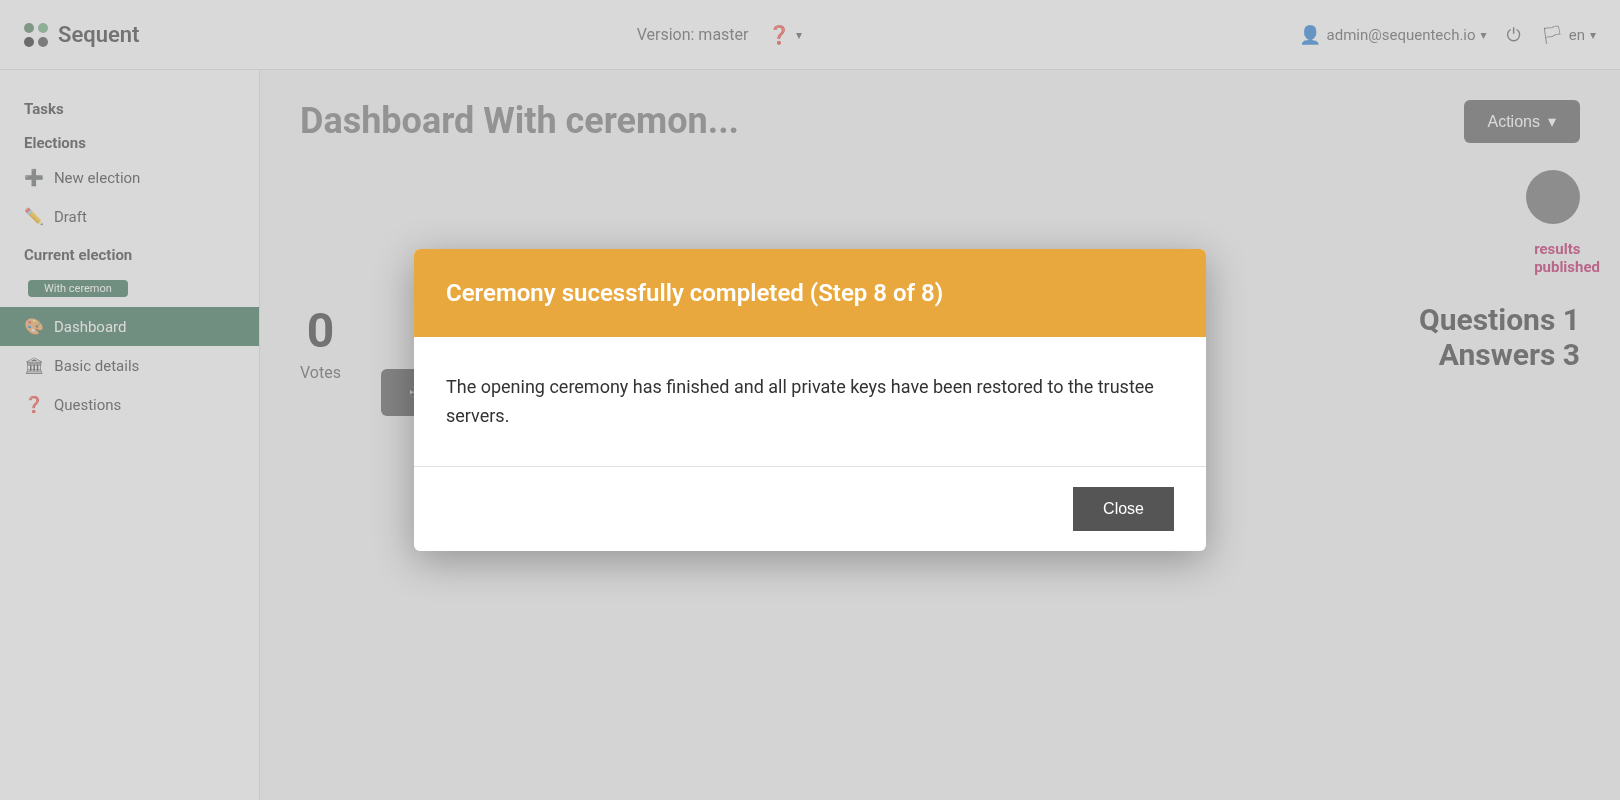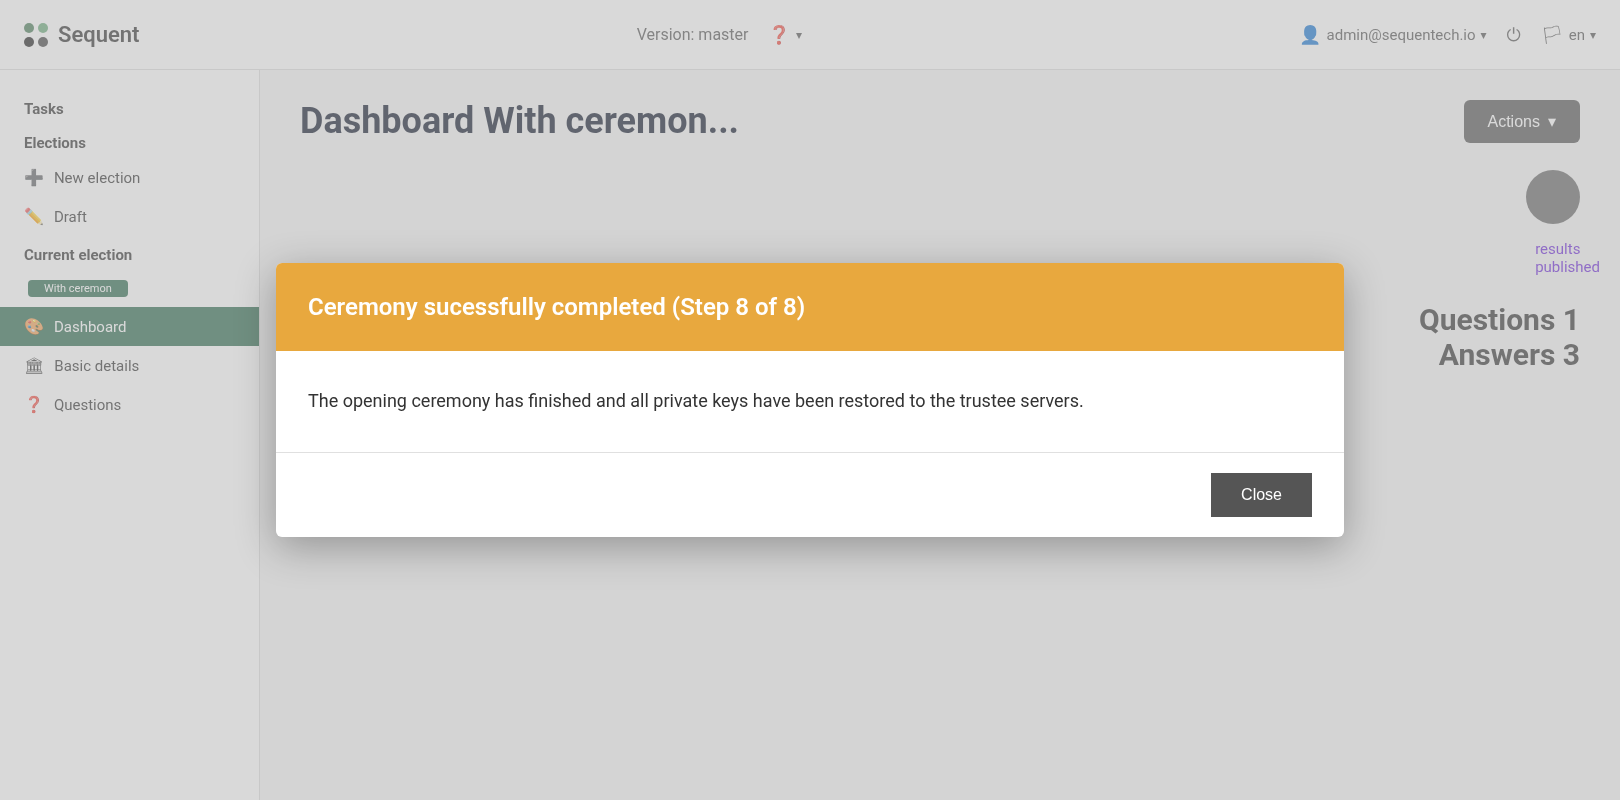--- a/index.html
+++ b/index.html
@@ -118,21 +118,21 @@
     
     .content {
       flex: 1;
       padding: 30px 40px;
       position: relative;
       overflow: auto;
     }
     .page-title {
       font-size: 36px;
       font-weight: 700;
-      color: #0f172a;
+      color: #737373;
       margin-bottom: 20px;
     }
     .actions-btn {
       position: absolute;
       top: 30px;
       right: 40px;
       background: #555;
       color: #fff;
       border: none;
       padding: 12px 24px;
@@ -205,42 +205,43 @@
       position: absolute;
       top: 100px;
       right: 40px;
     }
 
     .results-text {
       position: absolute;
       top: 170px;
       right: 20px;
       font-size: 15px;
-      color: #6d28d9;
+      color: #be185d;
+      font-weight: bold;
     }
 
     
     .overlay {
       position: absolute;
       top: 0;
       left: 0;
       width: 100%;
       height: 100%;
       background: rgba(180, 180, 180, 0.5);
       z-index: 100;
       display: flex;
       align-items: center;
       justify-content: center;
     }
 
     
     .modal {
       background: #fff;
       border-radius: 6px;
-      width: 1068px;
+      width: 792px;
       max-width: 90%;
       box-shadow: 0 10px 40px rgba(0,0,0,0.3);
       overflow: hidden;
     }
     .modal-header {
       background: #e8a83e;
       padding: 30px 32px;
     }
     .modal-header-title {
       font-size: 24px;

